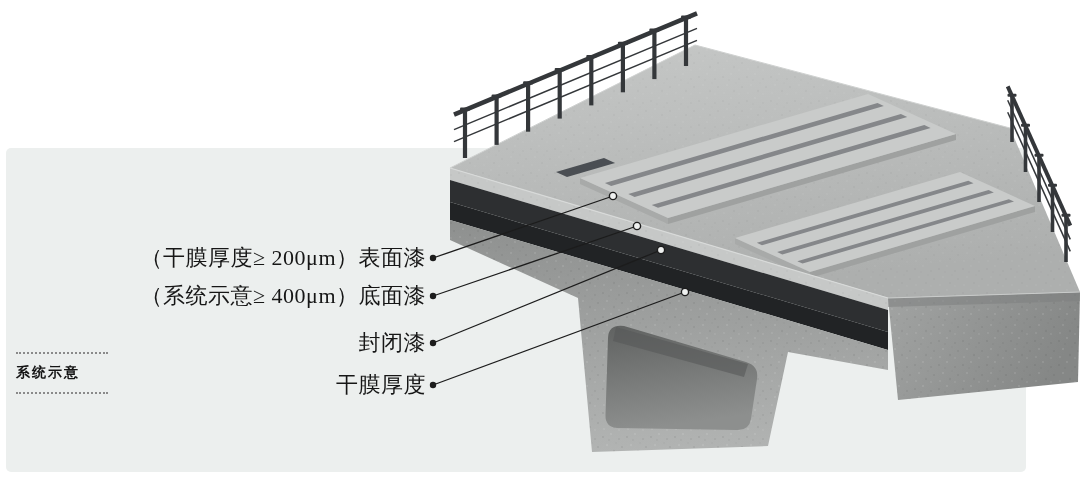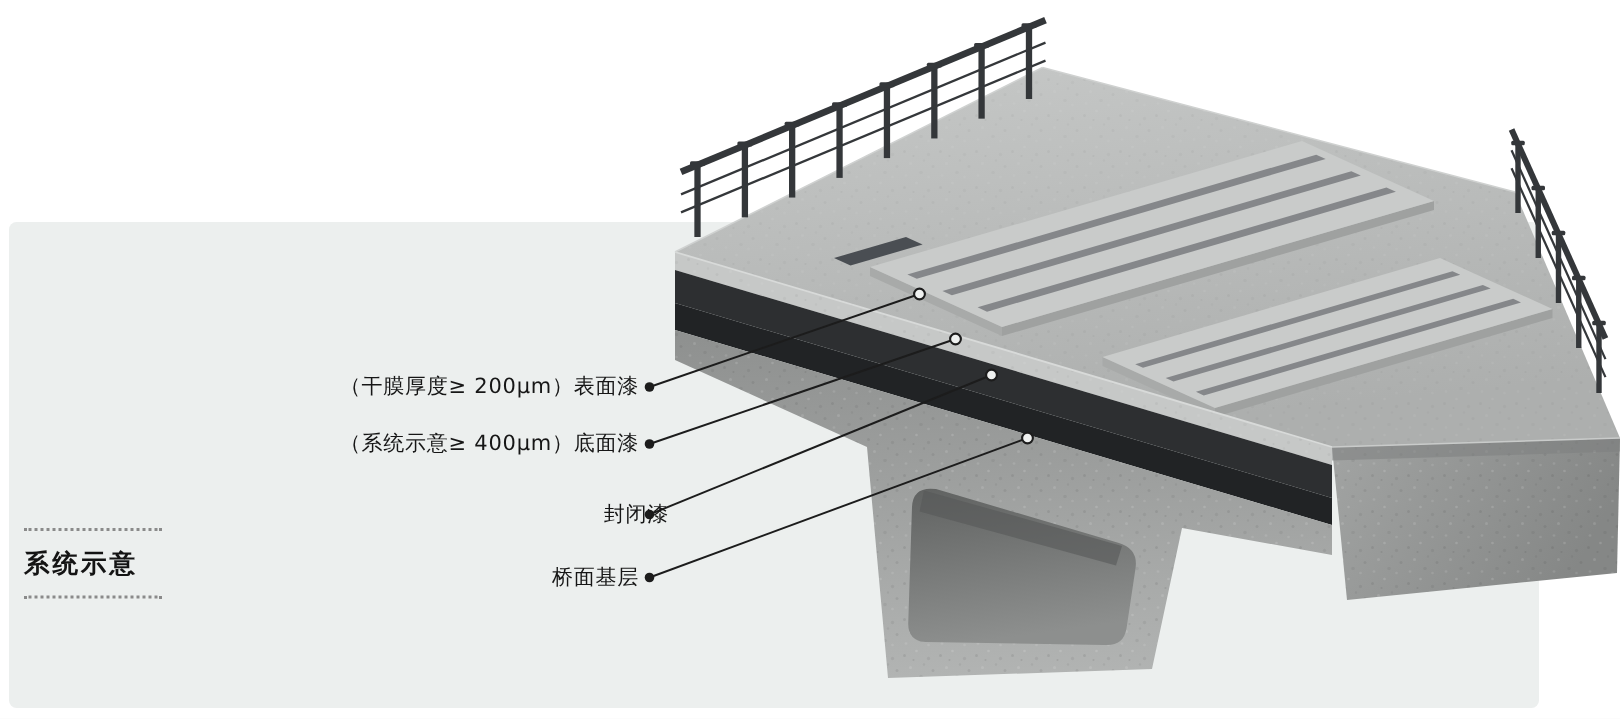--- a/index.html
+++ b/index.html
@@ -7,30 +7,31 @@
     position:relative;width:1080px;height:479px;background:#ffffff;overflow:hidden;
     font-family:"DejaVu Sans","Liberation Sans",sans-serif;
   }
   .panel{
     position:absolute;left:6px;top:148px;width:1020px;height:324px;
     background:#ecefee;border-radius:5px;
   }
   .illu{position:absolute;left:0;top:0;width:1080px;height:479px;}
   .callout-row{
     position:absolute;left:0;width:426px;text-align:right;
-    font-size:14px;line-height:26px;color:#161616;letter-spacing:.5px;
+    font-size:22px;line-height:26px;color:#161616;letter-spacing:.5px;
     white-space:nowrap;
+    font-family:Liberation Serif, serif;
   }
   .callout-line{stroke:#1c1c1c;stroke-width:1.3;fill:none;}
   .callout-dot{fill:#1c1c1c;}
   .callout-target{fill:#eff1f0;stroke:#1c1c1c;stroke-width:1.4;}
   .caption{position:absolute;left:16px;top:352px;width:96px;}
   .caption .dots{border-top:2px dotted #8a8a8a;height:0;width:92px;}
   .caption .t{
-    font-size:17px;font-weight:bold;color:#141414;
+    font-size:14px;font-weight:bold;color:#141414;
     padding:10px 0;letter-spacing:2px;
   }
 </style>
 </head>
 <body>
 
 <div class="stage">
 
   <div class="panel"></div>
 
@@ -171,25 +172,25 @@
         <circle cx="685" cy="292" r="3.6" class="callout-target"></circle>
       </g>
   </svg>
 
   <div class="callout-row" id="callout-0" style="top: 245px;">
     <span>（干膜厚度≥ 200μm）表面漆</span>
   </div>
   <div class="callout-row" id="callout-1" style="top: 283px;">
     <span>（系统示意≥ 400μm）底面漆</span>
   </div>
-  <div class="callout-row" id="callout-2" style="top: 330px; padding-left: 20px;">
+  <div class="callout-row" id="callout-2" style="top: 330px;">
     <span>封闭漆</span>
   </div>
   <div class="callout-row" id="callout-3" style="top: 372px;">
-    <span>桥面基层</span>
+    <span>干膜厚度</span>
   </div>
 
   <div class="caption">
     <div class="dots"></div>
     <div class="t">系统示意</div>
     <div class="dots"></div>
   </div>
 
 </div>
 

